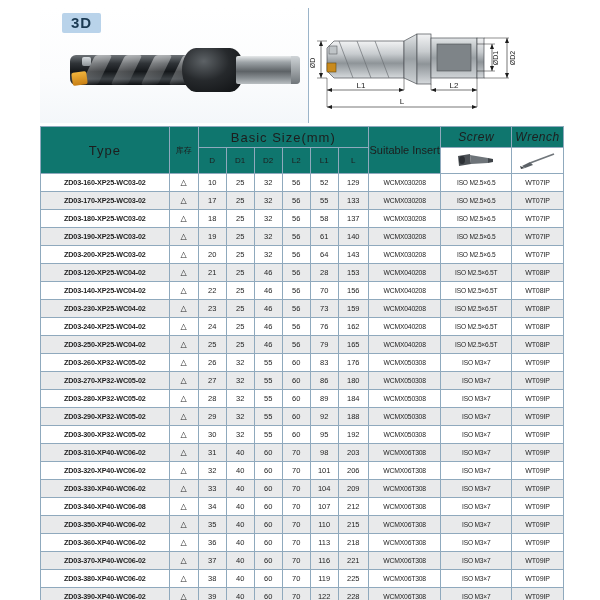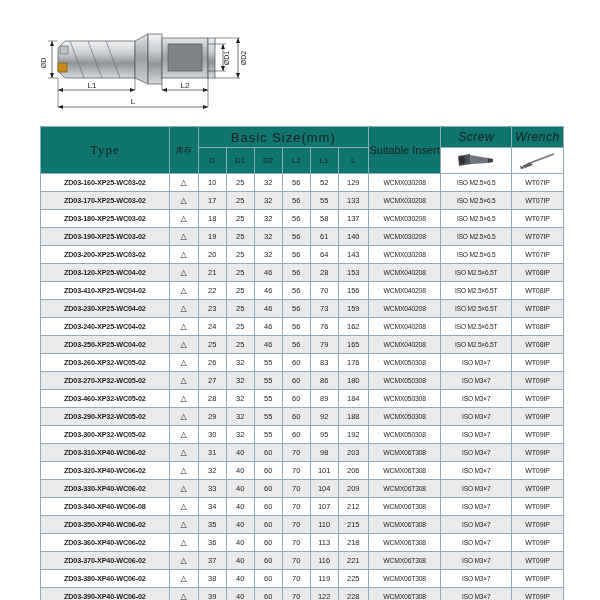--- a/index.html
+++ b/index.html
@@ -103,21 +103,21 @@
     text-align:center;
     vertical-align:middle;
     color:#1d1d1d;
     padding:0;
   }
   thead th{
     background:#0f766e;
     color:#15303f;
     font-weight:normal;
   }
-  th.h-type{font-size:13px;letter-spacing:1px;font-family:Liberation Serif, serif;}
+  th.h-type{font-size:13px;letter-spacing:1px;}
   th.h-stock{font-size:8px;}
   th.h-basic{font-size:13px;letter-spacing:1px;height:20px;}
   th.h-sub{font-size:8px;height:22px;font-weight:normal;}
   th.h-insert{font-size:11px;line-height:13px;margin-top:8px;}
   th.h-screw,th.h-wrench{font-size:12px;height:17px;letter-spacing:.5px;font-style:italic;}
   th.h-icon{background:#ffffff;height:25px;padding:0;}
 
   tbody td{
     font-size:7px;
     height:17px;
@@ -142,20 +142,34 @@
   .scr-icon{display:block;margin:0 auto;}
   .wr-icon{display:block;margin:0 auto;}
 </style>
 </head>
 <body>
 
 <div id="page">
 
   <div class="figures">
 
+    <div class="fig-photo">
+      <div class="badge-3d">3D</div>
+      <div class="drill">
+        <div class="flute"></div>
+        <div class="twist" style="left:18px;"></div>
+        <div class="twist" style="left:48px;"></div>
+        <div class="twist" style="left:78px;"></div>
+        <div class="twist" style="left:106px;"></div>
+        <div class="body"></div>
+        <div class="shank"></div>
+        <div class="insert"></div>
+        <div class="insert2"></div>
+      </div>
+    </div>
 
     <div class="fig-draw">
       <svg width="255" height="115" viewBox="0 0 255 115">
         <defs>
           <linearGradient id="mg" x1="0" y1="0" x2="0" y2="1">
             <stop offset="0%" stop-color="#f2f3f4"></stop>
             <stop offset="35%" stop-color="#c8cccf"></stop>
             <stop offset="60%" stop-color="#8e9498"></stop>
             <stop offset="100%" stop-color="#d6dadd"></stop>
           </linearGradient>
@@ -361,21 +375,21 @@
           <td class="num">25</td>
           <td class="num">46</td>
           <td class="num">56</td>
           <td class="num">28</td>
           <td class="num">153</td>
           <td class="ins">WCMX040208</td>
           <td class="scr">ISO M2.5×6.5T</td>
           <td class="wr">WT08IP</td>
         </tr>
         <tr>
-          <td class="type">ZD03-410-XP25-WC04-02</td>
+          <td class="type">ZD03-140-XP25-WC04-02</td>
           <td class="stock">△</td>
           <td class="num">22</td>
           <td class="num">25</td>
           <td class="num">46</td>
           <td class="num">56</td>
           <td class="num">70</td>
           <td class="num">156</td>
           <td class="ins">WCMX040208</td>
           <td class="scr">ISO M2.5×6.5T</td>
           <td class="wr">WT08IP</td>
@@ -439,21 +453,21 @@
           <td class="num">32</td>
           <td class="num">55</td>
           <td class="num">60</td>
           <td class="num">86</td>
           <td class="num">180</td>
           <td class="ins">WCMX050308</td>
           <td class="scr">ISO M3×7</td>
           <td class="wr">WT09IP</td>
         </tr>
         <tr>
-          <td class="type">ZD03-460-XP32-WC05-02</td>
+          <td class="type">ZD03-280-XP32-WC05-02</td>
           <td class="stock">△</td>
           <td class="num">28</td>
           <td class="num">32</td>
           <td class="num">55</td>
           <td class="num">60</td>
           <td class="num">89</td>
           <td class="num">184</td>
           <td class="ins">WCMX050308</td>
           <td class="scr">ISO M3×7</td>
           <td class="wr">WT09IP</td>

